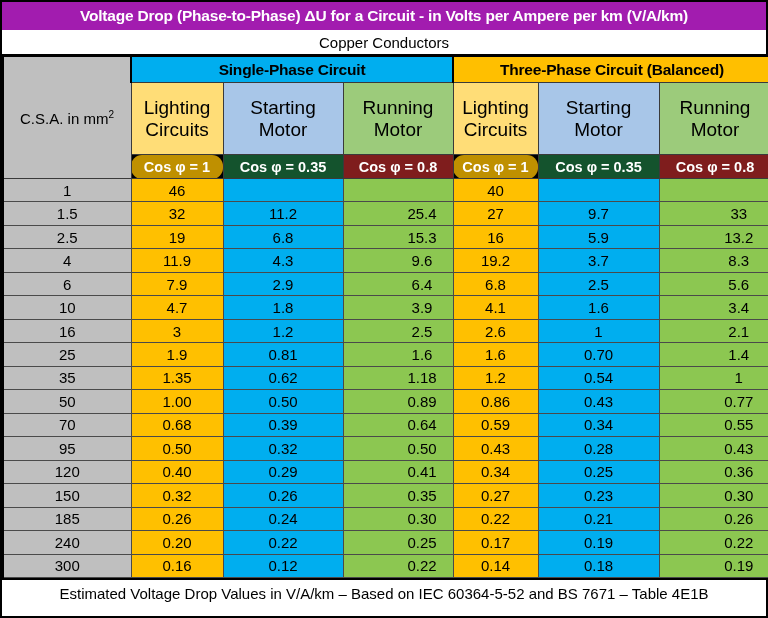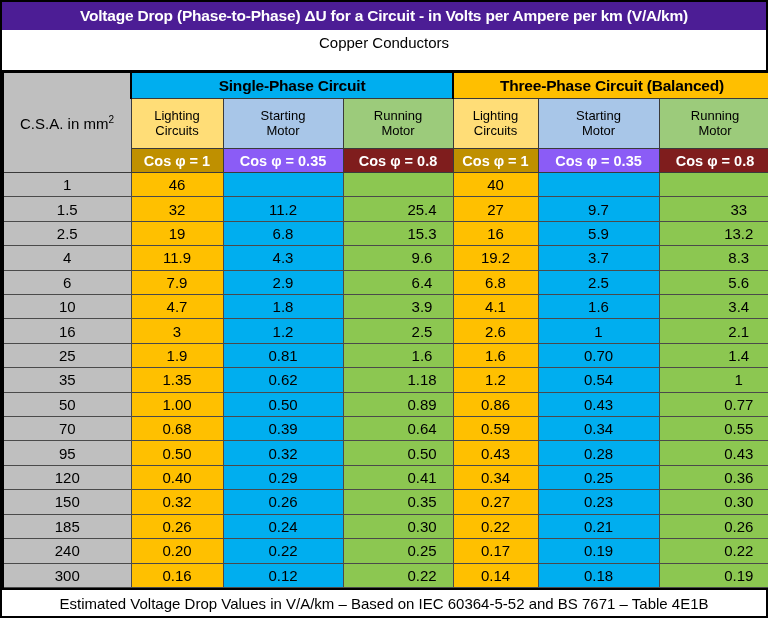--- a/index.html
+++ b/index.html
@@ -16,36 +16,36 @@
     width: 768px;
     height: 618px;
     background: #000000;
     display: flex;
     flex-direction: column;
     border: 2px solid #000;
   }
 
   
   .title-bar {
-    background: #4c1d95;
+    background: #a21caf;
     color: #ffffff;
     height: 28px;
     line-height: 28px;
     text-align: center;
     font-size: 15.5px;
     font-weight: 700;
     letter-spacing: -0.2px;
     white-space: nowrap;
     overflow: hidden;
   }
 
   .subtitle-bar {
     background: #ffffff;
     color: #000000;
-    height: 42px;
+    height: 26px;
     line-height: 26px;
     text-align: center;
     font-size: 15px;
     font-weight: 400;
     border-bottom: 2px solid #000;
   }
 
   
   table {
     border-collapse: collapse;
@@ -90,38 +90,38 @@
     font-size: 15px;
     font-weight: 400;
     border-left: 2px solid #000;
     border-top: 1px solid #000;
     border-right: 1px solid #3a3a3a;
   }
   .csa-head sup { font-size: 10px; vertical-align: super; }
 
   
   .sub {
-    height: 50px;
-    font-size: 13px;
+    height: 72px;
+    font-size: 19px;
     font-weight: 400;
     line-height: 1.15;
   }
   .sub-amber { background: #FFDD77; }
   .sub-blue  { background: #A8C6E8; }
   .sub-green { background: #9CCB7B; }
 
   
   .cos {
     height: 24px;
     font-size: 14.5px;
     font-weight: 700;
     color: #ffffff;
   }
-  .cos-amber { background: #BF9000; }
-  .cos-blue  { background: #8b5cf6; }
+  .cos-amber { background: #BF9000; border-radius: 11px; }
+  .cos-blue  { background: #14532d; }
   .cos-green { background: #7f1d1d; }
 
   
   tbody td {
     height: 23px;
     font-size: 15px;
     font-weight: 400;
     border: 1px solid #4a4a4a;
   }
   td.csa    { background: #BFBFBF; border-left: 2px solid #000; }
@@ -129,21 +129,21 @@
   td.blue   { background: #00AEEF; }
   td.green  { background: #8CC751; padding-left: 48px; }
   td.green.last,
   td.blue.last,
   td.amber.last { border-right: 2px solid #000; }
 
   
   .footer-bar {
     background: #ffffff;
     color: #000000;
-    height: 28px;
+    height: 38px;
     line-height: 28px;
     text-align: center;
     font-size: 15px;
     font-weight: 400;
     border-top: 2px solid #000;
     white-space: nowrap;
     overflow: hidden;
   }
 </style>
 </head>

